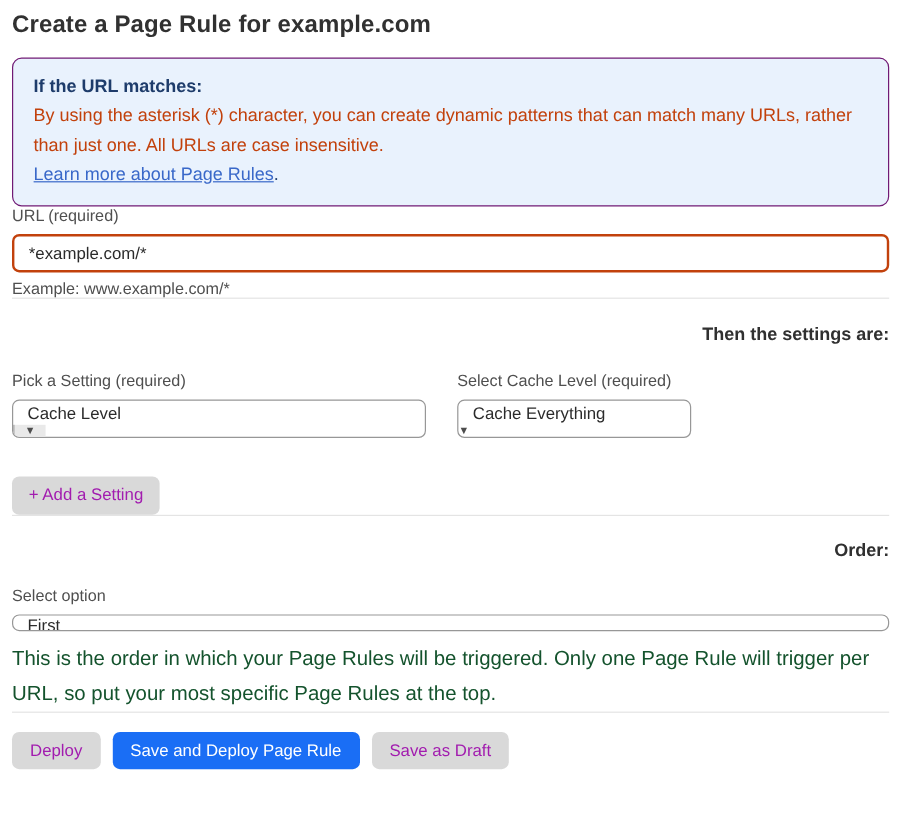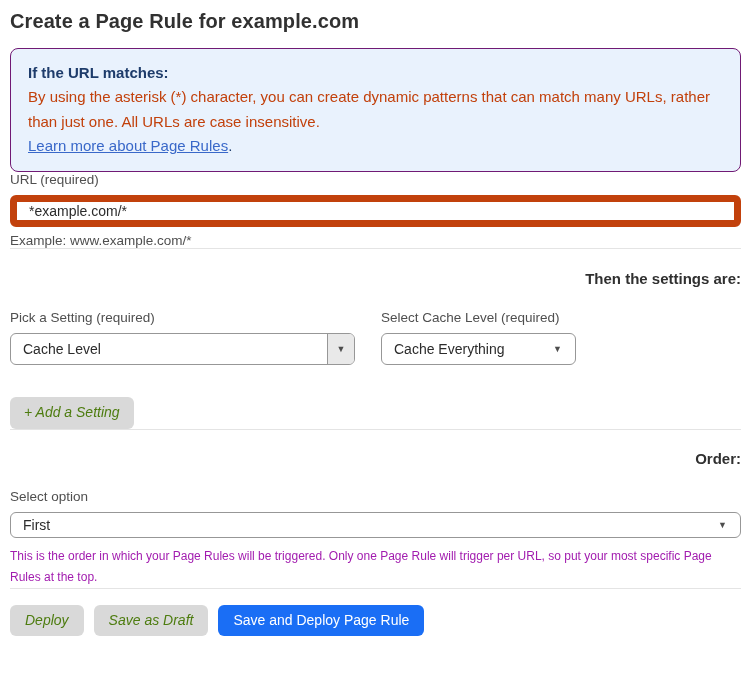--- a/index.html
+++ b/index.html
@@ -43,21 +43,21 @@
 
   .field-label {
     font-size: 13.5px;
     color: #4f4f4f;
     margin-bottom: 8px;
   }
   .url-section { }
   .text-input {
     width: 100%;
     height: 32px;
-    border: 7px solid #c2410c;
+    border: 2px solid #c2410c;
     border-radius: 6px;
     padding: 0 12px;
     font-size: 14px;
     color: #2b2b2b;
     font-family: "Liberation Sans", sans-serif;
     background: #fff;
     outline: none;
   }
   .field-help {
     font-size: 13.5px;
@@ -92,20 +92,21 @@
 
   .select-box {
     display: flex;
     align-items: stretch;
     height: 32px;
     border: 1px solid #979797;
     border-radius: 6px;
     background: #ffffff;
     cursor: pointer;
     overflow: hidden;
+    flex-direction: column;
   }
   .select-box .select-value {
     flex: 1;
     display: flex;
     align-items: center;
     padding: 0 12px;
     font-size: 14px;
     color: #2b2b2b;
     white-space: nowrap;
   }
@@ -132,31 +133,30 @@
     border: none;
     border-radius: 6px;
     font-family: "Liberation Sans", sans-serif;
     font-size: 14px;
     padding: 8px 15px;
     cursor: pointer;
     line-height: 1.1;
   }
   .btn-gray {
     background: #d9d9d9;
-    color: #4d7c0f;
-    font-style: italic;
+    color: #a21caf;
   }
   .add-setting-btn { margin-top: 32px; padding: 8px 14px; }
 
   .order-section-heading { margin-top: 20px; }
   .order-field { margin-top: 22px; }
-  .order-select { height: 26px; }
+  .order-select { height: 14px; }
   .order-help {
-    font-size: 12px;
-    color: #a21caf;
+    font-size: 17px;
+    color: #14532d;
     line-height: 1.75;
     margin-top: 8px;
     max-width: 720px;
   }
 
   .actions-row {
     display: flex;
     gap: 10px;
     margin-top: 16px;
   }
@@ -217,17 +217,17 @@
       <div class="select-value">First</div>
       <div class="select-arrow-inline">▼</div>
     </div>
     <div class="order-help">This is the order in which your Page Rules will be triggered. Only one Page Rule will trigger per URL, so put your most specific Page Rules at the top.</div>
   </div>
 
   <hr class="divider divider-3">
 
   <div class="actions-row">
     <button class="btn btn-gray">Deploy</button>
+    <button class="btn btn-blue">Save and Deploy Page Rule</button>
     <button class="btn btn-gray">Save as Draft</button>
-    <button class="btn btn-blue">Save and Deploy Page Rule</button>
   </div>
 
 </div>
 
 </body></html>

